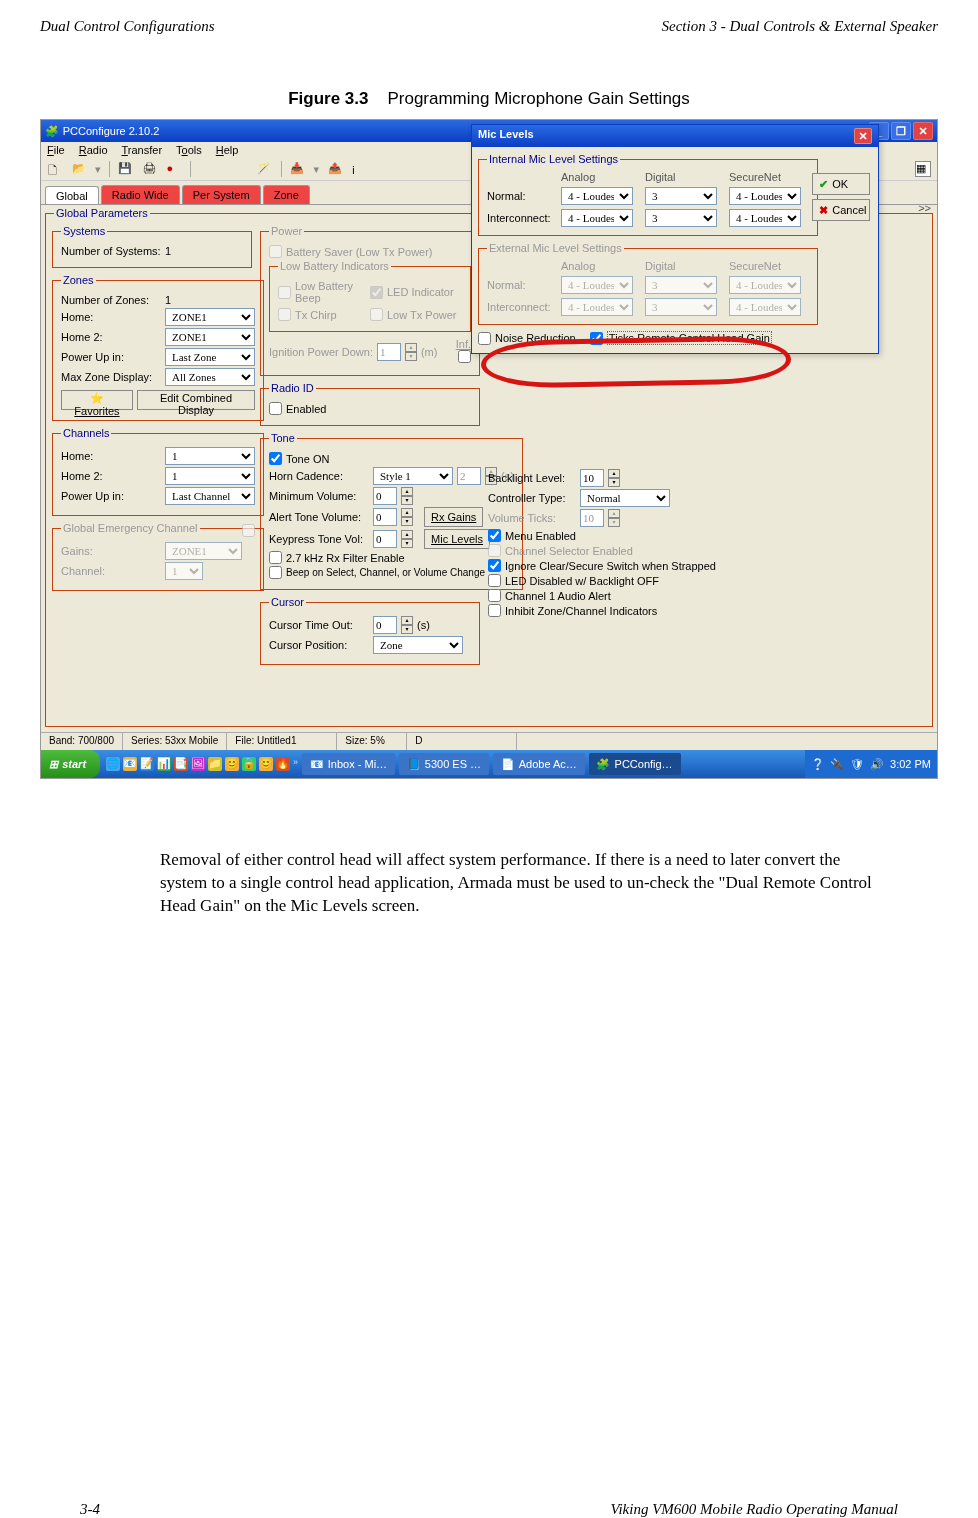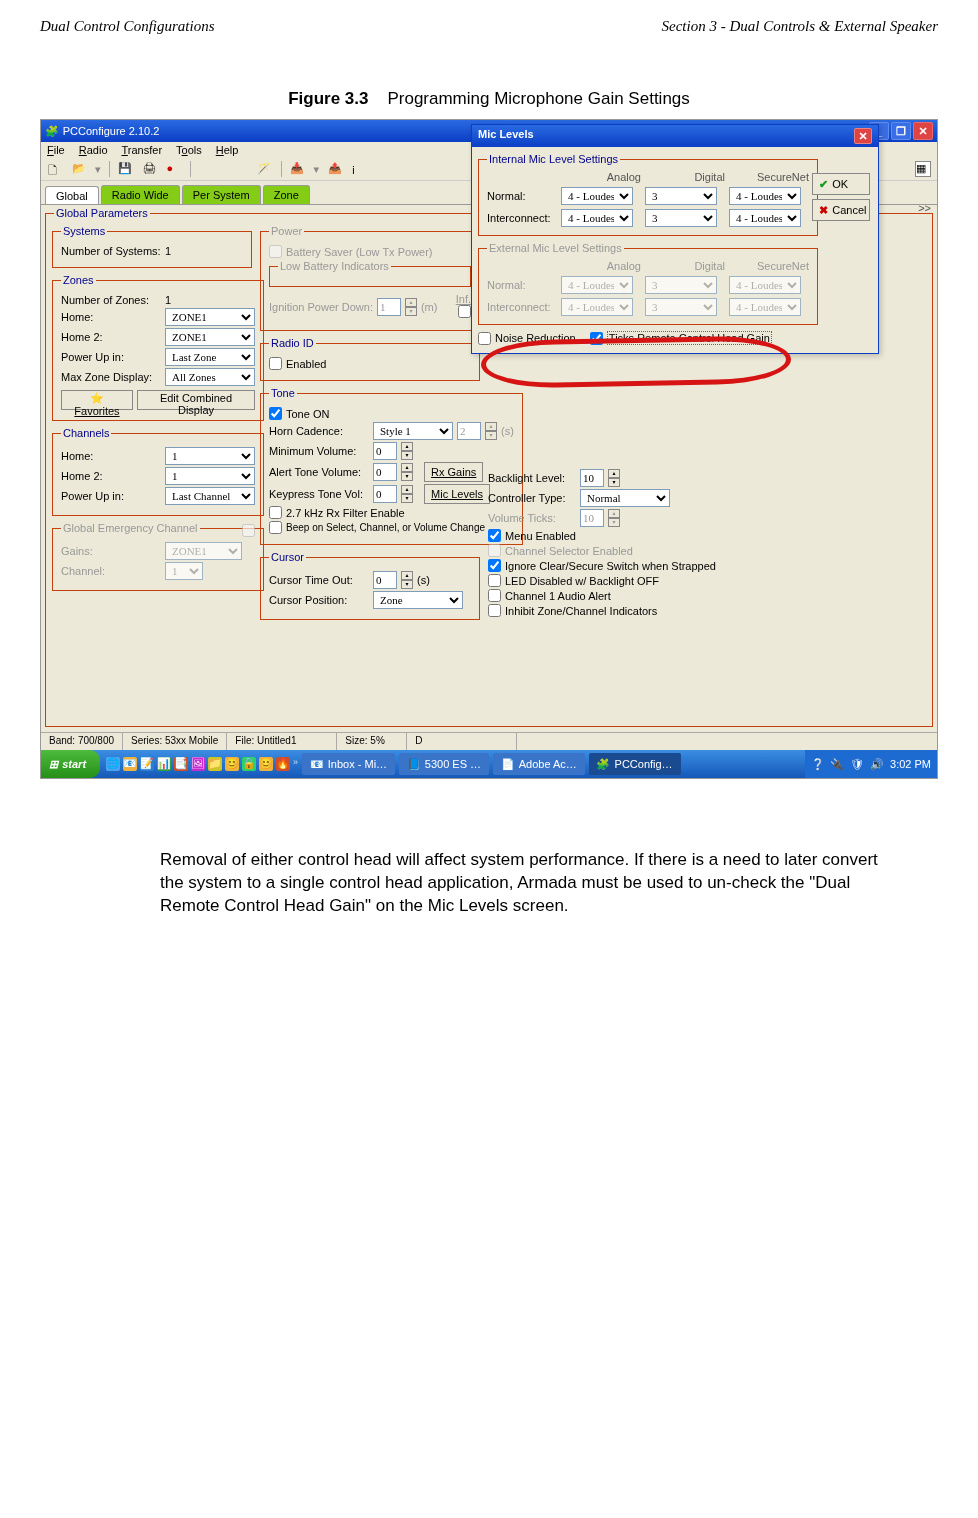--- a/index.html
+++ b/index.html
@@ -13,21 +13,21 @@
   .titlebar { background: linear-gradient(#2a6ae1,#0b3ec5); color:#fff; display:flex; align-items:center; justify-content:space-between; padding:2px 4px; height:22px; }
   .titlebar .left { display:flex; align-items:center; gap:4px;}
   .titlebar .winicons { display:flex; gap:2px;}
   .winbtn { width:20px; height:18px; background:#3a6ee6; border:1px solid #fff3; color:#fff; text-align:center; line-height:16px; font-weight:bold; font-size:11px; border-radius:2px;}
   .winbtn.close{background:#e04343;}
   .menubar { background:#ece9d8; padding:2px 6px; display:flex; gap:14px; font-size:11px; }
   .menubar span u{text-decoration:underline;}
   .toolbar { background:#ece9d8; padding:3px 6px; display:flex; gap:8px; align-items:center; border-bottom:1px solid #ccc;}
   .toolicon{width:16px;height:16px;border:1px solid #0000;display:inline-block;}
   .tabstrip { padding:4px 4px 0; }
-  .tab { display:inline-block; padding:3px 10px; border:1px solid #999; border-bottom:none; background:#84cc16; font-size:11px; margin-right:-1px; border-radius:3px 3px 0 0;}
+  .tab { display:inline-block; padding:3px 10px; border:1px solid #999; border-bottom:none; background:#ef4444; font-size:11px; margin-right:-1px; border-radius:3px 3px 0 0;}
   .tab.active{background:#fff; position:relative; top:1px; font-weight:normal;}
   .content-area{padding:6px; border-top:1px solid #999; background:#ece9d8; position:relative; height:540px;}
   fieldset.grp{border:1px solid #c2410c; padding:6px 8px 8px; margin-bottom:6px; font-size:11px;}
   fieldset.grp legend{font-size:11px; padding:0 2px; color:#00008b;}
   .row{display:flex; align-items:center; margin:2px 0; font-size:11px; gap:4px;}
   .row label{min-width:100px;}
   .combo, .txt {font-family:Tahoma; font-size:11px; border:1px solid #7f9db9; background:#fff; height:18px; padding:0 2px;}
   .combo{width:90px;}
   .txtsm{width:24px;}
   .btn{font-size:11px; border:1px solid #888; background:#ece9d8; padding:1px 6px; height:20px;}
@@ -38,39 +38,39 @@
 
   .leftcol{position:absolute; left:6px; top:6px; width:200px;}
   .midcol{position:absolute; left:214px; top:6px; width:220px;}
   .rightcol{position:absolute; left:442px; top:56px; width:340px;}
 
   .dialog{position:absolute; left:430px; top:4px; width:408px; border:1px solid #0b3ec5; background:#ece9d8; box-shadow:2px 2px 6px #0003; z-index:5;}
   .dialog .dlgtitle{background:linear-gradient(#2a6ae1,#0b3ec5); color:#fff; font-weight:bold; padding:3px 6px; display:flex; justify-content:space-between;}
   .dlgclose{background:#e04343; color:#fff; width:18px; height:16px; text-align:center; border:1px solid #fff5; border-radius:2px; line-height:14px;}
   .dlgbody{padding:6px; position:relative;}
   .grid3{display:grid; grid-template-columns: 70px 80px 80px 80px; gap:4px 4px; align-items:center; font-size:11px;}
-  .grid3 .hdr{text-align:right; color:#555;}
+  .grid3 .hdr{text-align:left; color:#555;}
   .okcancel{position:absolute; right:8px; top:26px; display:flex; flex-direction:column; gap:4px; z-index:6;}
   .okbtn{border:1px solid #888; background:#ece9d8; padding:2px 6px; font-size:11px; height:22px; width:58px; display:flex; align-items:center; gap:4px;}
   .check{color:#149b22; font-weight:bold;}
   .cross{color:#c00; font-weight:bold;}
 
   .redcircle{position:absolute; border:5px solid #d61414; border-radius:48%/100%; width:310px; height:48px; left:440px; top:218px; z-index:7; transform:rotate(-1deg);}
 
   .statusbar{position:absolute; bottom:28px; left:0; right:0; height:18px; background:#ece9d8; border-top:1px solid #aaa; display:flex; font-size:10px;}
   .statusbar div{border-right:1px solid #aaa; padding:2px 8px;}
   .taskbar{position:absolute; bottom:0; left:0; right:0; height:28px; background:linear-gradient(#3a8ee2,#1558b8); display:flex; align-items:center; color:#fff; font-size:11px;}
   .startbtn{background:linear-gradient(#4dbb3e,#258f17); height:28px; padding:0 14px 0 8px; display:flex; align-items:center; font-weight:bold; font-style:italic; border-radius:0 10px 10px 0;}
   .taskbtn{background:#3a74c9; margin-left:4px; padding:3px 8px; border-radius:2px; display:flex; align-items:center; gap:4px; height:22px;}
   .taskbtn.active{background:#1a4a90;}
   .systray{margin-left:auto; background:#1d6bd0; height:28px; padding:0 6px; display:flex; align-items:center; gap:6px;}
   .quickicons{display:flex; gap:3px; margin-left:6px;}
   .qi{width:14px; height:14px; border-radius:2px;}
 
-  .body-text{font-family:Liberation Sans, sans-serif; font-size:17px; line-height:1.35; margin: 70px 56px 0 120px;}
+  .body-text{font-family:Liberation Serif, serif; font-size:17px; line-height:1.35; margin: 70px 56px 0 120px;}
   .page-footer{display:flex; justify-content:space-between; font-style:italic; font-size:15px; position:absolute; bottom:18px; left:40px; right:40px;}
   .pagewrap{position:relative; min-height:1518px;}
 </style>
 </head>
 <body>
 <div class="pagewrap">
 
 <div class="page-header">
   <span>Dual Control Configurations</span>
   <span>Section 3 - Dual Controls &amp; External Speaker</span>
@@ -195,20 +195,38 @@
 
       <div class="midcol">
         <fieldset class="grp disabled">
               <legend>Power</legend>
           <div class="row">
                 <input type="checkbox" disabled="" style="">
                 <span>Battery Saver (Low Tx Power)</span>
               </div>
           <fieldset class="grp disabled" style="margin-top:2px;">
                 <legend>Low Battery Indicators</legend>
+            <div style="display:grid; grid-template-columns:1fr 1fr;">
+              <div class="row">
+                    <input type="checkbox" disabled="" style="">
+                    <span>Low Battery Beep</span>
+                  </div>
+              <div class="row">
+                    <input type="checkbox" disabled="" checked="" style="">
+                    <span>LED Indicator</span>
+                  </div>
+              <div class="row">
+                    <input type="checkbox" disabled="" style="">
+                    <span>Tx Chirp</span>
+                  </div>
+              <div class="row">
+                    <input type="checkbox" disabled="" style="">
+                    <span>Low Tx Power</span>
+                  </div>
+            </div>
           </fieldset>
           <div class="row" style="color:#000 !important; margin-top:4px;">
             <label style="color:#000;">Ignition Power Down:</label>
             <input class="txt txtsm" value="1" style="">
             <span class="spin">
                   <div>▴</div>
                   <div>▾</div>
                 </span>
             <span>(m)</span>
             <span style="flex:1;text-align:right;"><u>Inf.</u><br><input type="checkbox" style=""></span>
@@ -429,14 +447,18 @@
       <span>🔌</span>
       <span>🛡</span>
       <span>🔊</span>
       <span>3:02 PM</span>
     </div>
   </div>
 </div>
 
 <p class="body-text">Removal of either control head will affect system performance. If there is a need to later convert the system to a single control head application, Armada must be used to un-check the "Dual Remote Control Head Gain" on the Mic Levels screen.</p>
 
-
+<div class="page-footer">
+  <span>3-4</span>
+  <span>Viking VM600 Mobile Radio Operating Manual</span>
 </div>
 
+</div>
+
 </body></html>

